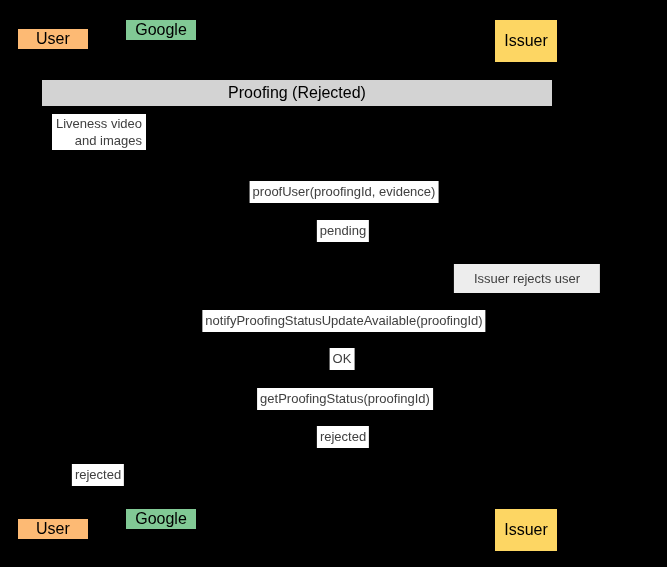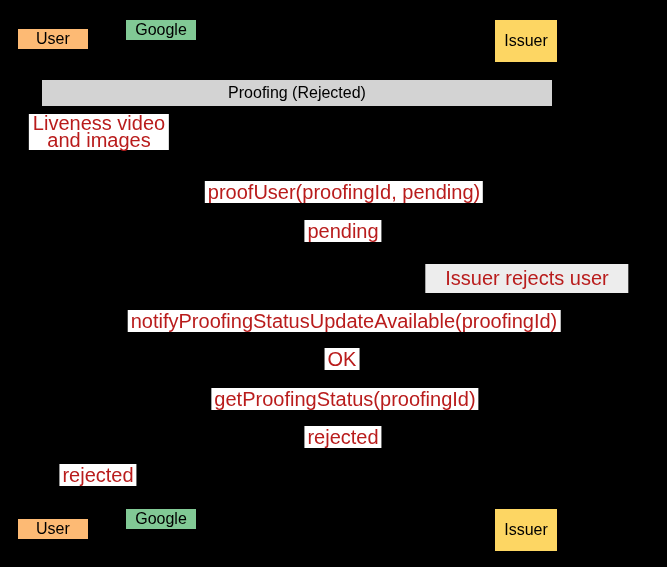--- a/index.html
+++ b/index.html
@@ -37,26 +37,26 @@
     width: 510px; height: 26px;
     background: #d3d3d3;
     display: flex; align-items: center; justify-content: center;
     font-size: 16px; color: #000; margin-left: 16px;
   }
   
   .msg {
     position: absolute;
     transform: translateX(-50%);
     background: #ffffff;
-    color: #b91c1c;
-    font-size: 20px;
+    color: #404040;
+    font-size: 13px;
     line-height: 22px;
     padding: 0 3px;
     white-space: nowrap;
-    text-align: center;
+    text-align: right;
   }
   .msg span { display: block; }
   .m-liveness   { left: 99px;  top: 114px; line-height: 17px; padding: 1px 4px; }
   .m-proofuser  { left: 344px; top: 181px; }
   .m-pending    { left: 343px; top: 220px; }
   .m-note       { left: 527px; top: 264px; background: #ededed; line-height: 25px; padding: 2px 20px; }
   .m-notify     { left: 344px; top: 310px; }
   .m-ok         { left: 342px; top: 348px; }
   .m-getstatus  { left: 345px; top: 388px; }
   .m-rejected-r { left: 343px; top: 426px; }
@@ -71,21 +71,21 @@
   <div class="actor green top-google">Google</div>
   <div class="actor yellow top-issuer">Issuer</div>
 
   <div class="frame-title">Proofing (Rejected)</div>
 
   <div class="msg m-liveness">
     <span>Liveness video</span>
     <span>and images</span>
   </div>
 
-  <div class="msg m-proofuser">proofUser(proofingId, pending)</div>
+  <div class="msg m-proofuser">proofUser(proofingId, evidence)</div>
 
   <div class="msg m-pending">pending</div>
 
   <div class="msg m-note">Issuer rejects user</div>
 
   <div class="msg m-notify">notifyProofingStatusUpdateAvailable(proofingId)</div>
 
   <div class="msg m-ok">OK</div>
 
   <div class="msg m-getstatus">getProofingStatus(proofingId)</div>

